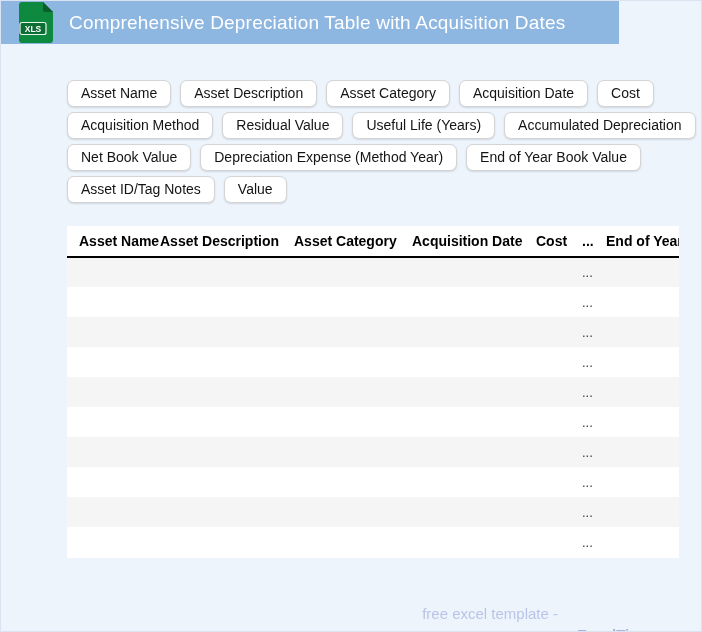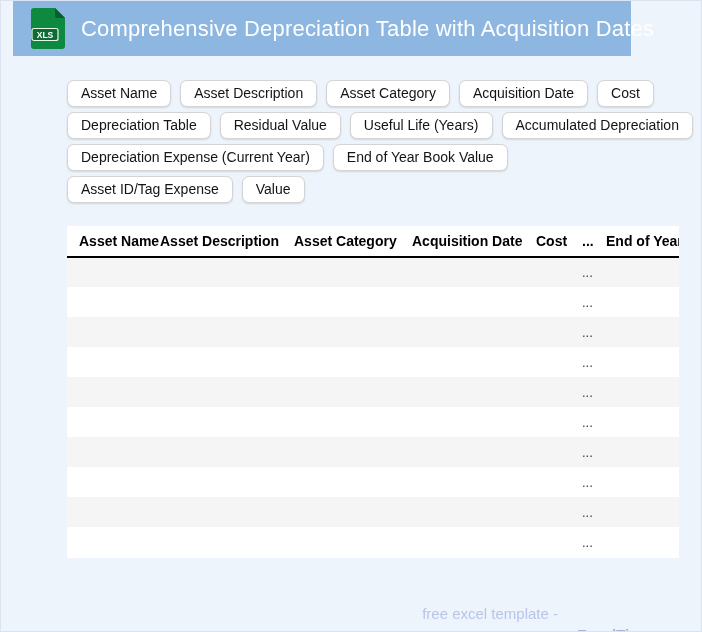--- a/index.html
+++ b/index.html
@@ -6,26 +6,26 @@
   html,body { width:702px; height:632px; }
   body { font-family:"Liberation Sans", sans-serif; }
 
   .page{
     position:relative; width:702px; height:632px;
     background:#edf4fc; border:1px solid #dbe3f0; overflow:hidden;
   }
 
   
   .header-bar{
-    position:absolute; top:0; left:12px; width:618px; height:55px;
+    position:absolute; top:0; left:0; width:618px; height:43px;
     background:#8db6e1; display:flex; align-items:center;
   }
   .file-icon{ margin-left:18px; width:34px; height:41px; flex:0 0 auto; }
   .page-title{
-    margin-left:16px; color:#ffffff; font-size:22px; font-weight:500;
+    margin-left:16px; color:#ffffff; font-size:19px; font-weight:500;
     letter-spacing:.2px; white-space:nowrap;text-align:right;
   }
 
   
   .chip-list{ position:absolute; top:79px; left:66px; width:636px; }
   .chip-row{ display:flex; flex-wrap:nowrap; gap:9px; margin-bottom:5px; }
   .chip{
     background:#ffffff; border:1px solid #d4d4d4; border-radius:7px;
     padding:0 13px; height:27px; line-height:25px; font-size:14px; color:#141414;
     white-space:nowrap; box-shadow:0 1px 2px rgba(0,0,0,.13);
@@ -77,31 +77,32 @@
 
   <div class="chip-list">
       <div class="chip-row">
         <span class="chip">Asset Name</span>
         <span class="chip">Asset Description</span>
         <span class="chip">Asset Category</span>
         <span class="chip">Acquisition Date</span>
         <span class="chip">Cost</span>
       </div>
       <div class="chip-row">
-        <span class="chip">Depreciation Table</span>
+        <span class="chip">Acquisition Method</span>
         <span class="chip">Residual Value</span>
         <span class="chip">Useful Life (Years)</span>
         <span class="chip">Accumulated Depreciation</span>
       </div>
       <div class="chip-row">
-        <span class="chip">Depreciation Expense (Current Year)</span>
+        <span class="chip">Net Book Value</span>
+        <span class="chip">Depreciation Expense (Method Year)</span>
         <span class="chip">End of Year Book Value</span>
       </div>
       <div class="chip-row">
-        <span class="chip">Asset ID/Tag Expense</span>
+        <span class="chip">Asset ID/Tag Notes</span>
         <span class="chip">Value</span>
       </div>
     </div>
 
   <div class="table-wrap">
     <table>
       <colgroup>
         <col class="c0">
           <col class="c1">
           <col class="c2">

